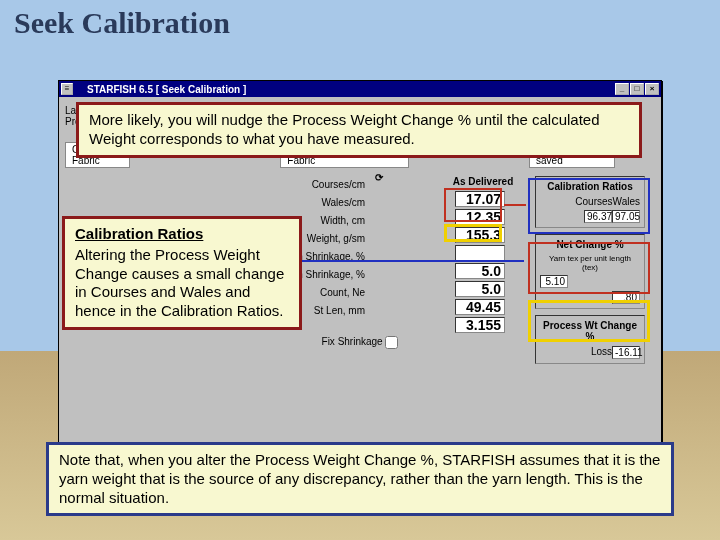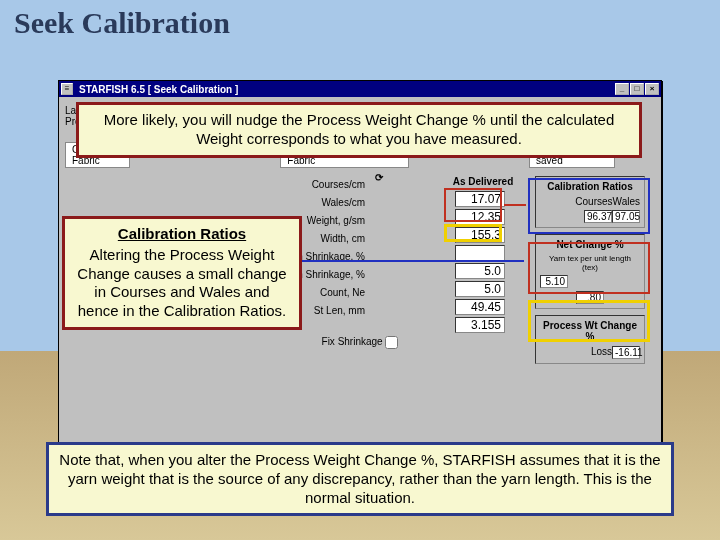--- a/index.html
+++ b/index.html
@@ -20,53 +20,53 @@
     width: 604px; height: 370px;
     background: #c0c0c0; border: 1px solid #000;
     box-shadow: 1px 1px 0 #000;
     font-size: 10px;
   }
   .titlebar {
     background: #000080; color: #fff;
     height: 16px; display: flex; align-items: center;
     padding: 0 2px; font-size: 10px;
   }
-  .titlebar .title { flex: 1; padding-left: 6px; font-weight: bold; }
+  .titlebar .title { flex: 1; padding-left: 14px; font-weight: bold; }
   .titlebar .sysbox { width: 12px; height: 12px; background: #c0c0c0; border: 1px outset #fff; font-size:8px; text-align:center; line-height:10px; color:#000; }
   .ctrlbtn { width: 14px; height: 12px; background: #c0c0c0; border: 1px outset #fff; margin-left: 1px; font-size:8px; text-align:center; line-height:10px; color:#000; font-weight:bold; }
   .app-body { padding: 6px; position: relative; height: calc(100% - 16px); }
   .info-row { display:flex; gap:6px; font-size:10px; color:#000; margin:2px 0 4px; }
   .info-col { flex:1; }
   .info-lbl { display:inline-block; }
   .info-val { display:inline-block; }
   .qual-box { display:inline-block; background:#fff; border:1px inset #888; padding:0 4px; width:28px; text-align:right; }
   .section-labels { display:flex; margin-top:2px; }
   .sect { background:#fff; border:1px solid #888; padding:1px 6px; margin-right:40px; font-size:10px; }
   .datagrid { position:relative; height:160px; margin-top:8px; }
   .col { position:absolute; top:0; }
   .col-labels { left:190px; width:110px; text-align:right; }
   .col-deliv  { left:390px; width:60px; }
   .col-ratio  { left:470px; width:110px; }
   .rowlbl { height:18px; line-height:18px; font-size:10px; color:#000;text-align:right; }
-  .valbox { display:block; height:16px; line-height:14px; width:50px; background:#fff; border:1px inset #888; text-align:right; padding:0 3px; margin-bottom:2px; font-size:12px; }
+  .valbox { display:block; height:16px; line-height:14px; width:50px; background:#fff; border:1px inset #888; text-align:right; padding:0 3px; margin-bottom:2px; font-size:14px;font-weight:bold; }
   .hdr { font-weight:bold; text-align:center; font-size:10px; margin-bottom:4px; }
   .ratio-panel { border:1px inset #888; padding:4px; font-size:10px; }
   .ratio-panel .rp-row { display:flex; justify-content:flex-end; margin-top:3px; }
   .rp-box { background:#fff; border:1px inset #888; width:28px; text-align:right; padding:0 2px; }
   .fx { text-align:center; margin-top:0; font-size:10px; }
   .fx input { vertical-align:middle; }
   
   .callout {
     position:absolute;
     background:#f8f8d0;
     border:3px solid;
     padding:6px 10px;
     font-size:15px;
     line-height:1.25;
-    text-align:center;
+    text-align:left;
   }
   .callout.red { border-color:#8b1a1a; }
   .callout.blue { border-color:#2a3a8a; }
   .calib-title { text-decoration:underline; font-weight:bold; display:block; margin-bottom:2px; font-size:15px; }
   
   .bar { position:absolute; background:transparent; }
   .bar.red { border:2px solid #c03020; }
   .bar.blue { border:2px solid #2030c0; }
   .bar.yellow { border:3px solid #f0d000; }
   .arrowline { position:absolute; height:0; border-top:2px solid; }
@@ -120,22 +120,22 @@
       <span class="sect">Grey Fabric</span>
       <span class="sect" style="margin-left:110px">Calibrated Finished Fabric</span>
       <span class="sect" style="margin-left:80px">UDP - not saved</span>
     </div>
 
     <div class="datagrid">
       <div class="col col-labels">
         <div class="hdr" style="position:absolute; left:120px; top:-4px;">⟳</div>
         <div class="rowlbl">Courses/cm</div>
         <div class="rowlbl">Wales/cm</div>
+        <div class="rowlbl">Width, cm</div>
         <div class="rowlbl">Weight, g/sm</div>
-        <div class="rowlbl">Width, cm</div>
         <div class="rowlbl">Length Shrinkage, %</div>
         <div class="rowlbl">Width Shrinkage, %</div>
         <div class="rowlbl">Count, Ne</div>
         <div class="rowlbl">St Len, mm</div>
       </div>
       <div class="col col-deliv">
         <div class="hdr" style="margin-left:-12px; width:80px;">As Delivered</div>
         <span class="valbox">17.07</span>
         <span class="valbox">12.35</span>
         <span class="valbox">155.3</span>
@@ -156,21 +156,21 @@
             <span class="rp-box">96.37</span>
             <span class="rp-box">97.05</span>
           </div>
         </div>
         <div class="ratio-panel" style="margin-top:6px">
           <div class="hdr">Net Change %</div>
           <div style="font-size:8px; text-align:center">Yarn tex per unit length (tex)</div>
           <div class="rp-row" style="justify-content:flex-start; gap:8px">
             <span class="rp-box">5.10</span>
           </div>
-          <div class="rp-row" style="justify-content:center; gap:8px">
+          <div class="rp-row" style="gap:8px">
             <span class="rp-box">.80</span>
           </div>
         </div>
         <div class="ratio-panel" style="margin-top:6px">
           <div class="hdr">Process Wt Change %</div>
           <div class="rp-row">
             <span>Loss</span>
             <span class="rp-box">-16.11</span>
           </div>
         </div>

